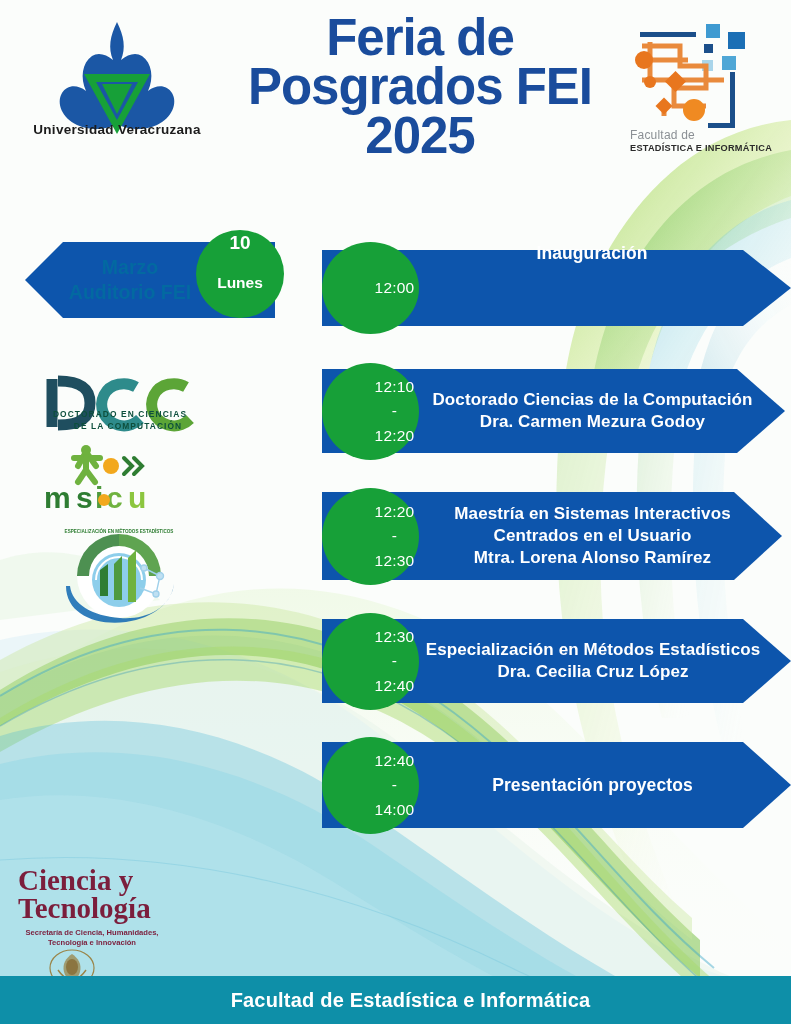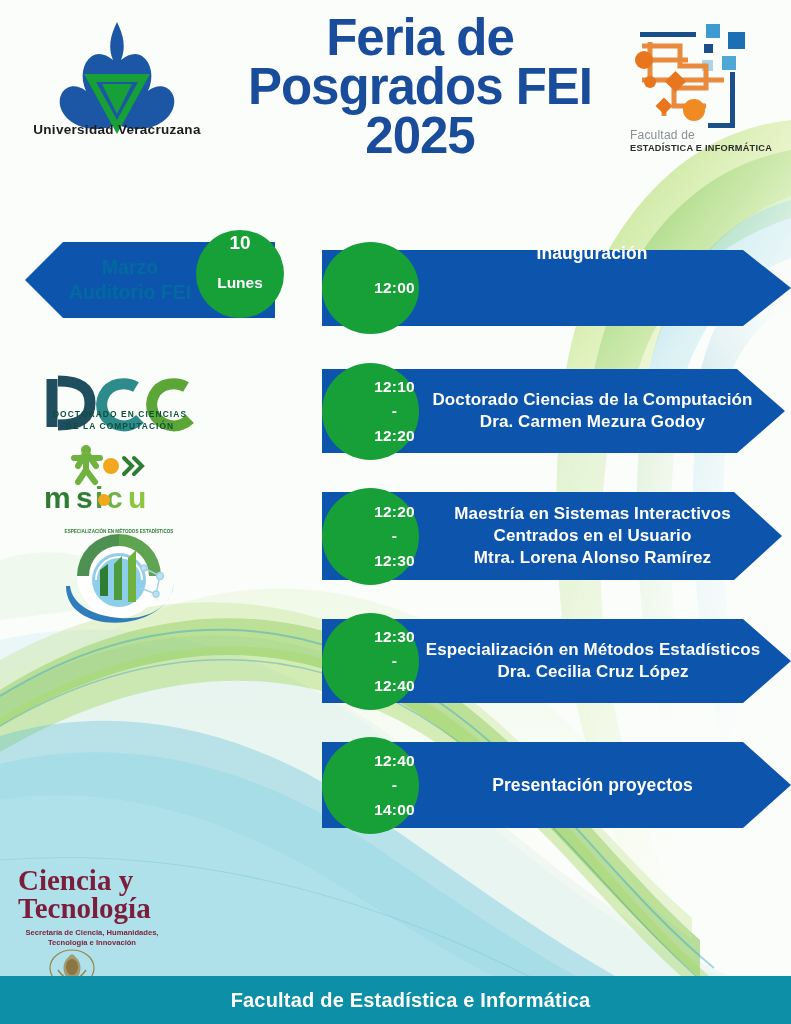--- a/index.html
+++ b/index.html
@@ -52,21 +52,21 @@
     font-size:9.2px;color:#2b2b2b;font-weight:800;letter-spacing:.25px;
   }
 
   
   .dcc{position:absolute;left:40px;top:358px;width:160px;height:90px;}
   .dcc-t1{
     position:absolute;left:38px;top:409px;width:164px;text-align:center;
     font-size:8.4px;font-weight:800;color:#0d4f3c;letter-spacing:1.1px;
   }
   .dcc-t2{
-    position:absolute;left:38px;top:421px;width:164px;text-align:center;
+    position:absolute;left:46px;top:421px;width:164px;text-align:center;
     font-size:8.4px;font-weight:800;color:#0d4f3c;letter-spacing:1.1px;
   }
   .msicu{position:absolute;left:38px;top:444px;width:160px;height:70px;}
   .emec{position:absolute;left:44px;top:524px;width:150px;height:104px;}
 
   
   .sched{position:absolute;left:0;top:236px;width:791px;height:620px;}
 
   .row{position:absolute;}
   .bar{position:absolute;top:0;left:0;}
@@ -74,21 +74,21 @@
     position:absolute;
     color:#ffffff;font-weight:700;
     text-align:center;
     line-height:1.30;
     letter-spacing:.1px;
   }
   .circle{position:absolute;border-radius:50%;background:#17A038;}
   .circle-txt{
     position:absolute;inset:0;
     display:flex;flex-direction:column;align-items:center;justify-content:center;
-    color:#ffffff;font-weight:700;line-height:1.55;
+    color:#ffffff;font-weight:400;line-height:1.55;
     font-size:15.5px;letter-spacing:.2px;padding-left:48px;
   }
   .circle-txt span{display:block;}
 
   
   .daybar{position:absolute;left:25px;top:0;}
   .daybar-txt{
     position:absolute;left:40px;top:19px;width:180px;
     color:#0369a1;font-weight:800;font-size:19.5px;line-height:1.30;text-align:center;
   }

